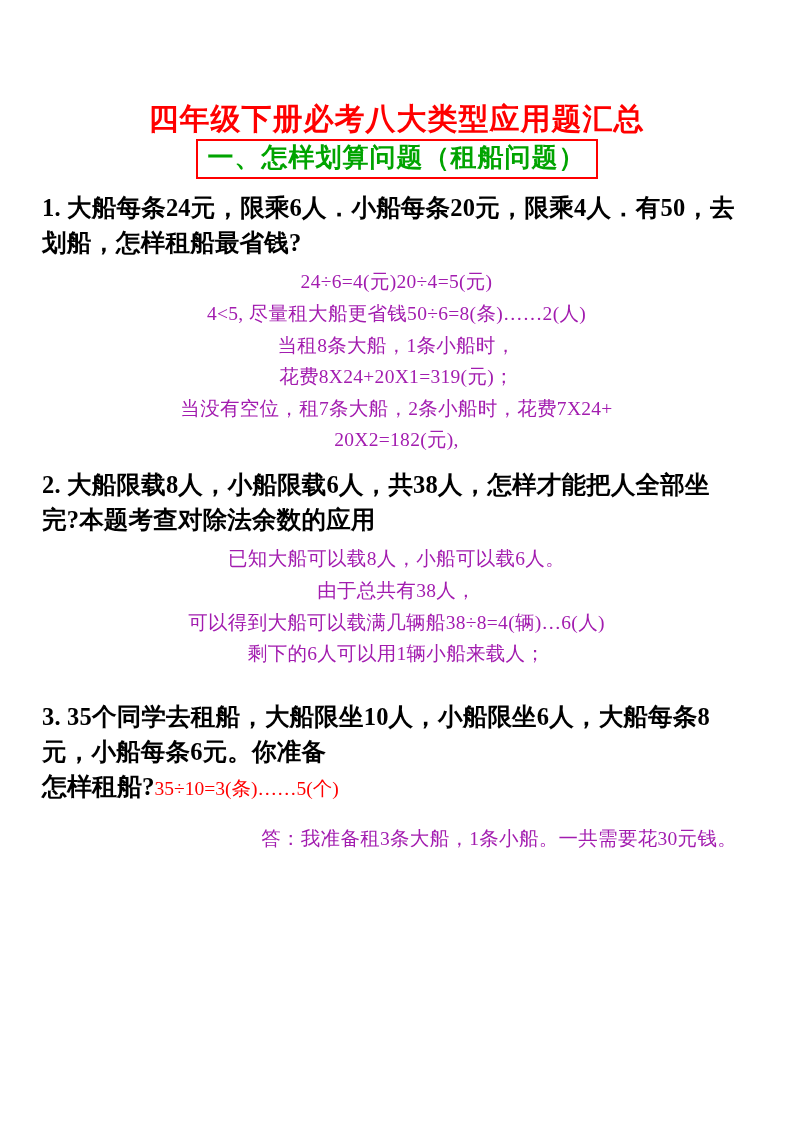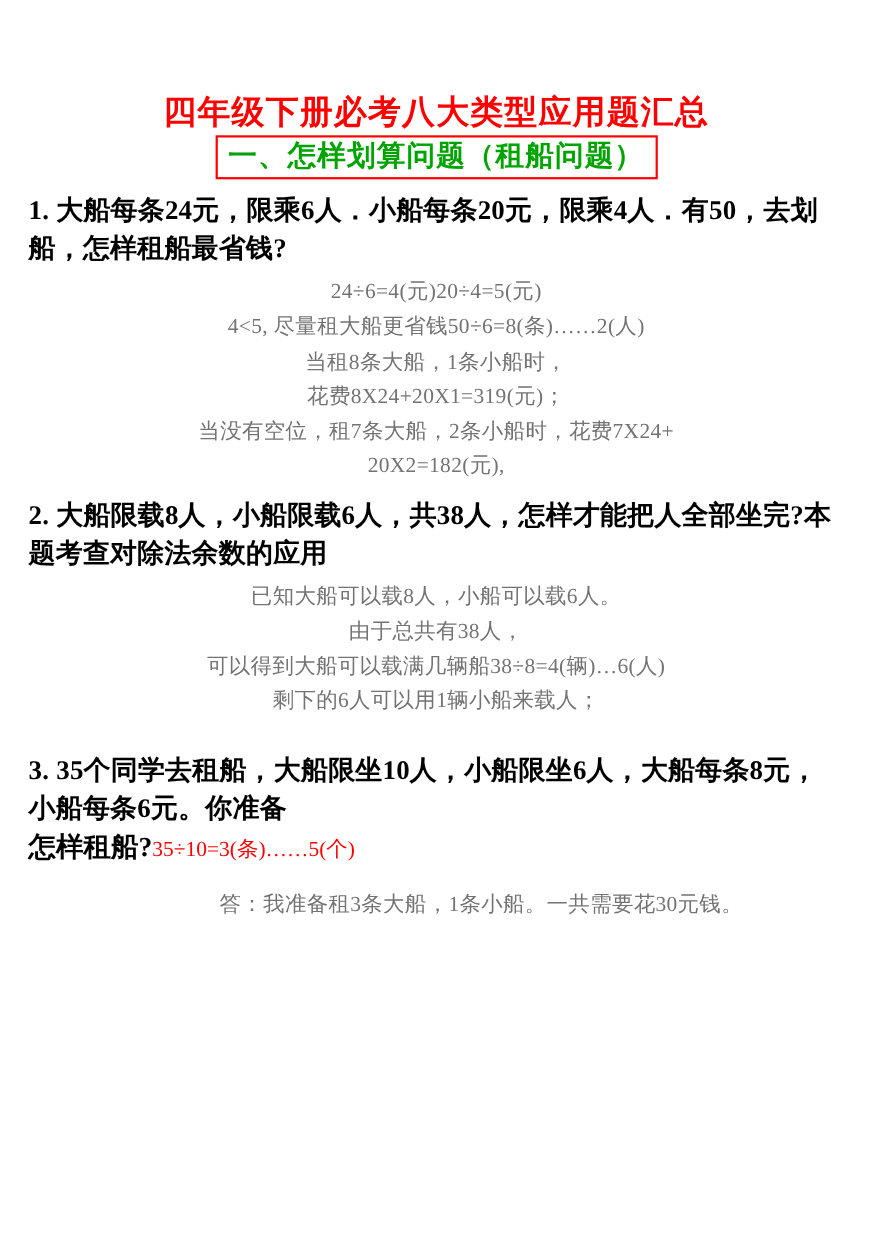--- a/index.html
+++ b/index.html
@@ -14,21 +14,21 @@
     position: relative;
     overflow: hidden;
   }
   .page {
     position: absolute;
     left: 0;
     top: 0;
     width: 793px;
     height: 865px;
     box-sizing: border-box;
-    padding: 0;
+    padding: 16px;
     background: #fff;
   }
   .doc-title {
     text-align: center;
     color: #ff0000;
     font-weight: bold;
     font-size: 30px;
     letter-spacing: 1px;
     margin-top: 86px;
     line-height: 1.1;
@@ -57,32 +57,32 @@
     text-align: left;
     letter-spacing: 0.2px;
   }
   .q.q-sp {
     margin-top: 30px;
   }
   .a-block {
     margin: 6px 40px 0 40px;
   }
   .a-line {
-    color: #737373;
+    color: #a21caf;
     font-size: 19.5px;
     line-height: 1.62;
     text-align: center;
     letter-spacing: 0.3px;
   }
   .a-line.ans {
     text-align: left;
     padding-left: 72px;
   }
   .a-line.ans3 {
-    text-align: center;
+    text-align: right;
     padding-left: 82px;
   }
   .inline-q3 {
     display: flex;
     align-items: baseline;
     margin: 0 32px 0 26px;
   }
   .inline-q3 .qtext {
     color: #000;
     font-size: 25px;

